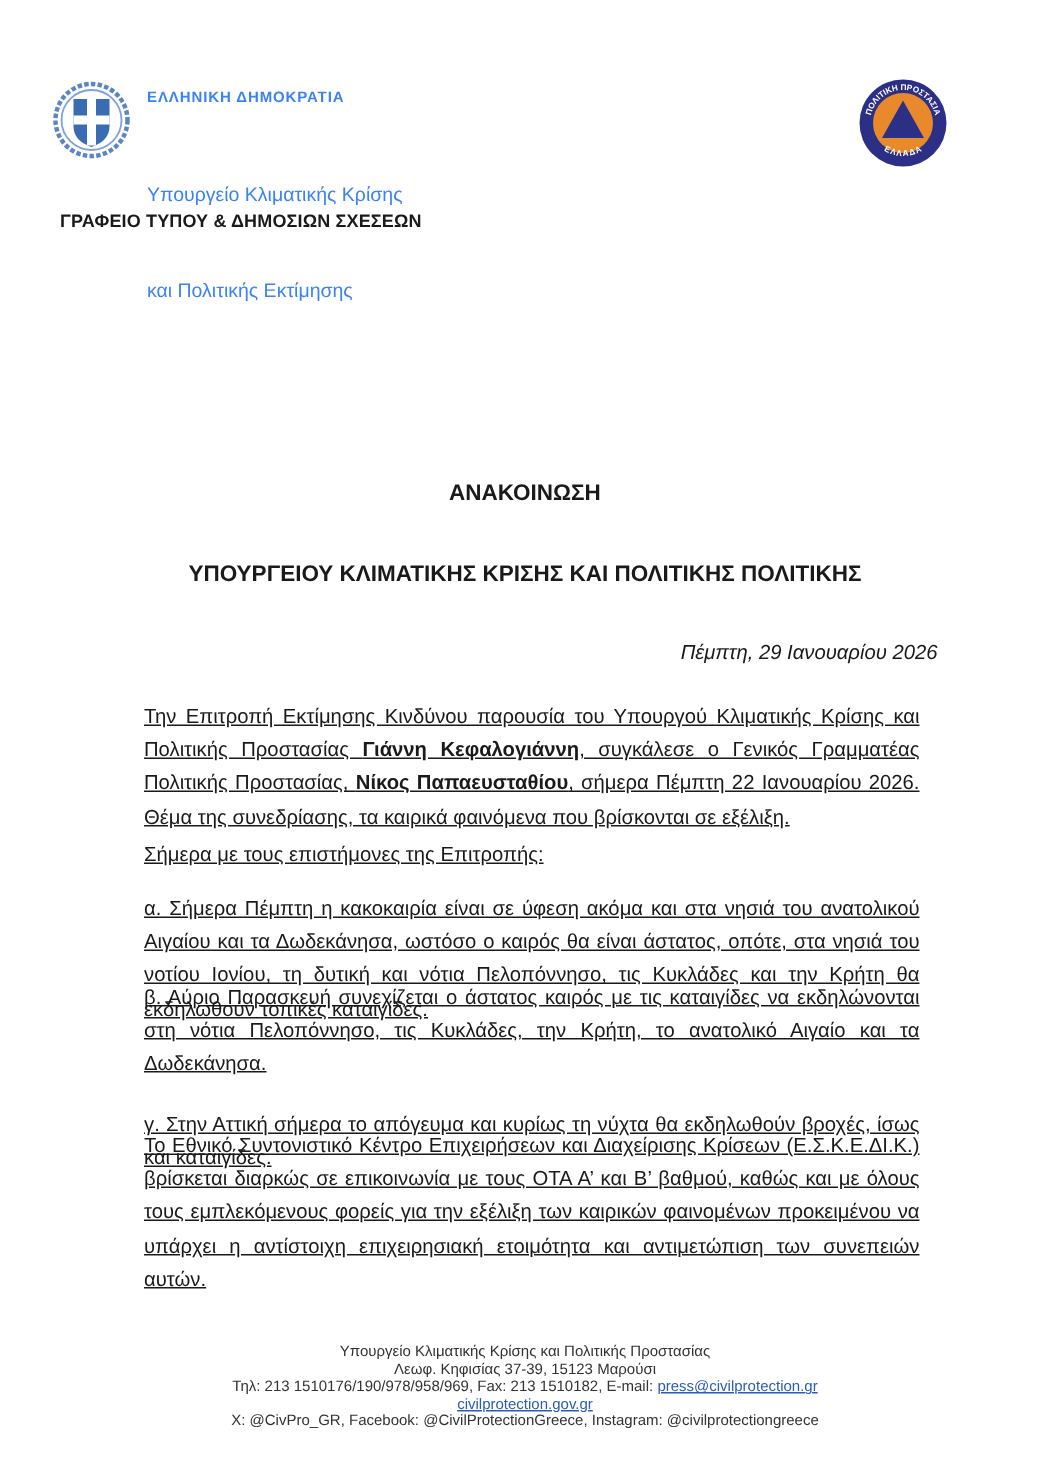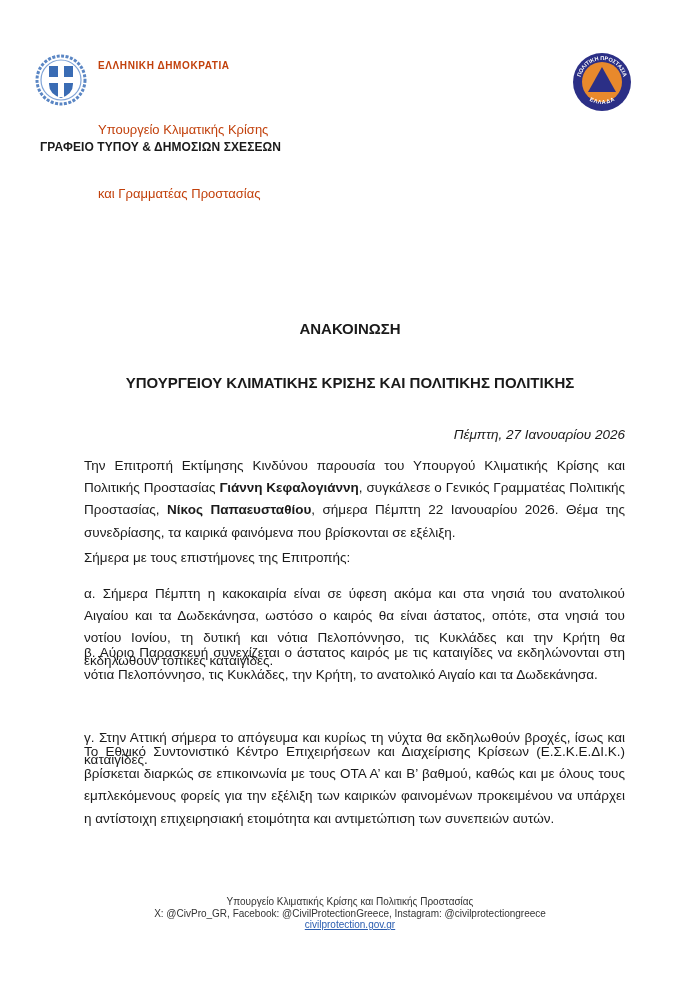--- a/index.html
+++ b/index.html
@@ -1,29 +1,29 @@
 <!DOCTYPE html>
 <html><head>
 <meta charset="utf-8">
 <style>
   html, body { margin: 0; padding: 0; background: #ffffff; }
   body { width: 700px; height: 981px; position: relative; overflow: hidden;
          font-family: "Liberation Sans", "DejaVu Sans", sans-serif; color: #1a1a1a; }
   .emblem { position: absolute; left: 35px; top: 54px; width: 52px; height: 52px; }
-  .ministry { position: absolute; left: 98px; top: 58px; color: #c2410c; line-height: 16px; }
+  .ministry { position: absolute; left: 98px; top: 58px; color: #3b82f6; line-height: 16px; }
   .ministry .rep { font-size: 10px; font-weight: bold; letter-spacing: 0.6px; }
   .ministry .name { font-size: 13px; margin-top: 48px; }
   .press-office { position: absolute; left: 40px; top: 124px; font-size: 12px; font-weight: bold; letter-spacing: 0.1px; margin-top: 16px; }
   .cp-logo { position: absolute; left: 572px; top: 52px; width: 60px; height: 60px; }
   .announce { position: absolute; left: 0; width: 700px; text-align: center; font-weight: bold; font-size: 15px; }
   .t1 { top: 320px; }
   .t2 { top: 374px; }
   .date { position: absolute; right: 75px; top: 427px; font-style: italic; font-size: 13.5px; }
   .body { position: absolute; left: 84px; width: 541px; font-size: 13.5px; line-height: 22.2px; text-align: justify; }
-  .body p { margin: 0; }
+  .body p { margin: 12px; text-decoration: underline; }
   .p1 { top: 455px; }
   .p2 { top: 547px; }
   .p3 { top: 583px; }
   .p4 { top: 642px; }
   .p5 { top: 727px; }
   .p6 { top: 741px; }
   .footer { position: absolute; left: 0; width: 700px; top: 896px; text-align: center; font-size: 10px; line-height: 11.6px; color: #333; }
   .footer a { color: #2a5db0; text-decoration: underline; }
   b { font-weight: bold; }
 </style>
@@ -34,21 +34,21 @@
   <circle cx="26" cy="26" r="24" fill="none" stroke="#5a86c4" stroke-width="3" stroke-dasharray="3 1.5"></circle>
   <circle cx="26" cy="26" r="20" fill="none" stroke="#7fa3d6" stroke-width="1.2"></circle>
   <path d="M14 12 H38 V30 Q38 40 26 44 Q14 40 14 30 Z" fill="#3a6cb4"></path>
   <rect x="23" y="12" width="6" height="31" fill="#ffffff"></rect>
   <rect x="14" y="23" width="24" height="6" fill="#ffffff"></rect>
 </svg>
 
 <div class="ministry">
   <div class="rep">ΕΛΛΗΝΙΚΗ ΔΗΜΟΚΡΑΤΙΑ</div>
   <div class="name">Υπουργείο Κλιματικής Κρίσης</div>
-  <div class="name">και Γραμματέας Προστασίας</div>
+  <div class="name">και Πολιτικής Εκτίμησης</div>
 </div>
 
 <div class="press-office">ΓΡΑΦΕΙΟ ΤΥΠΟΥ &amp; ΔΗΜΟΣΙΩΝ ΣΧΕΣΕΩΝ</div>
 
 <svg class="cp-logo" viewBox="0 0 60 60">
   <circle cx="30" cy="30" r="29" fill="#2b2f86"></circle>
   <circle cx="30" cy="30" r="20" fill="#e8892c"></circle>
   <polygon points="30,15 44,40 16,40" fill="#2b2f86"></polygon>
   <defs>
     <path id="arcTop" d="M8,30 A22,22 0 0,1 52,30"></path>
@@ -58,21 +58,21 @@
     <textPath href="#arcTop" startOffset="50%" text-anchor="middle">ΠΟΛΙΤΙΚΗ ΠΡΟΣΤΑΣΙΑ</textPath>
   </text>
   <text font-size="5.5" fill="#ffffff" font-family="Liberation Sans, sans-serif" font-weight="bold" dy="4">
     <textPath href="#arcBot" startOffset="50%" text-anchor="middle">ΕΛΛΑΔΑ</textPath>
   </text>
 </svg>
 
 <div class="announce t1">ΑΝΑΚΟΙΝΩΣΗ</div>
 <div class="announce t2">ΥΠΟΥΡΓΕΙΟΥ ΚΛΙΜΑΤΙΚΗΣ ΚΡΙΣΗΣ ΚΑΙ ΠΟΛΙΤΙΚΗΣ ΠΟΛΙΤΙΚΗΣ</div>
 
-<div class="date">Πέμπτη, 27 Ιανουαρίου 2026</div>
+<div class="date">Πέμπτη, 29 Ιανουαρίου 2026</div>
 
 <div class="body p1">
   <p><span>Την Επιτροπή Εκτίμησης Κινδύνου παρουσία του Υπουργού Κλιματικής Κρίσης και Πολιτικής Προστασίας </span><b>Γιάννη Κεφαλογιάννη</b><span>, συγκάλεσε ο Γενικός Γραμματέας Πολιτικής Προστασίας, </span><b>Νίκος Παπαευσταθίου</b><span>, σήμερα Πέμπτη 22 Ιανουαρίου 2026. Θέμα της συνεδρίασης, τα καιρικά φαινόμενα που βρίσκονται σε εξέλιξη.</span></p>
 </div>
 <div class="body p2">
     <p>Σήμερα με τους επιστήμονες της Επιτροπής:</p>
   </div>
 <div class="body p3">
     <p>α. Σήμερα Πέμπτη η κακοκαιρία είναι σε ύφεση ακόμα και στα νησιά του ανατολικού Αιγαίου και τα Δωδεκάνησα, ωστόσο ο καιρός θα είναι άστατος, οπότε, στα νησιά του νοτίου Ιονίου, τη δυτική και νότια Πελοπόννησο, τις Κυκλάδες και την Κρήτη θα εκδηλωθούν τοπικές καταιγίδες.</p>
   </div>
@@ -81,15 +81,17 @@
   </div>
 <div class="body p5">
     <p>γ. Στην Αττική σήμερα το απόγευμα και κυρίως τη νύχτα θα εκδηλωθούν βροχές, ίσως και καταιγίδες.</p>
   </div>
 <div class="body p6">
     <p>Το Εθνικό Συντονιστικό Κέντρο Επιχειρήσεων και Διαχείρισης Κρίσεων (Ε.Σ.Κ.Ε.ΔΙ.Κ.) βρίσκεται διαρκώς σε επικοινωνία με τους ΟΤΑ Α’ και Β’ βαθμού, καθώς και με όλους τους εμπλεκόμενους φορείς για την εξέλιξη των καιρικών φαινομένων προκειμένου να υπάρχει η αντίστοιχη επιχειρησιακή ετοιμότητα και αντιμετώπιση των συνεπειών αυτών.</p>
   </div>
 
 <div class="footer">
   <div>Υπουργείο Κλιματικής Κρίσης και Πολιτικής Προστασίας</div>
+  <div>Λεωφ. Κηφισίας 37-39, 15123 Μαρούσι</div>
+  <div><span>Τηλ: 213 1510176/190/978/958/969, Fax: 213 1510182, E-mail: </span><a>press@civilprotection.gr</a></div>
+  <div><a>civilprotection.gov.gr</a></div>
   <div>X: @CivPro_GR, Facebook: @CivilProtectionGreece, Instagram: @civilprotectiongreece</div>
-  <div><a>civilprotection.gov.gr</a></div>
 </div>
 
 </body></html>

